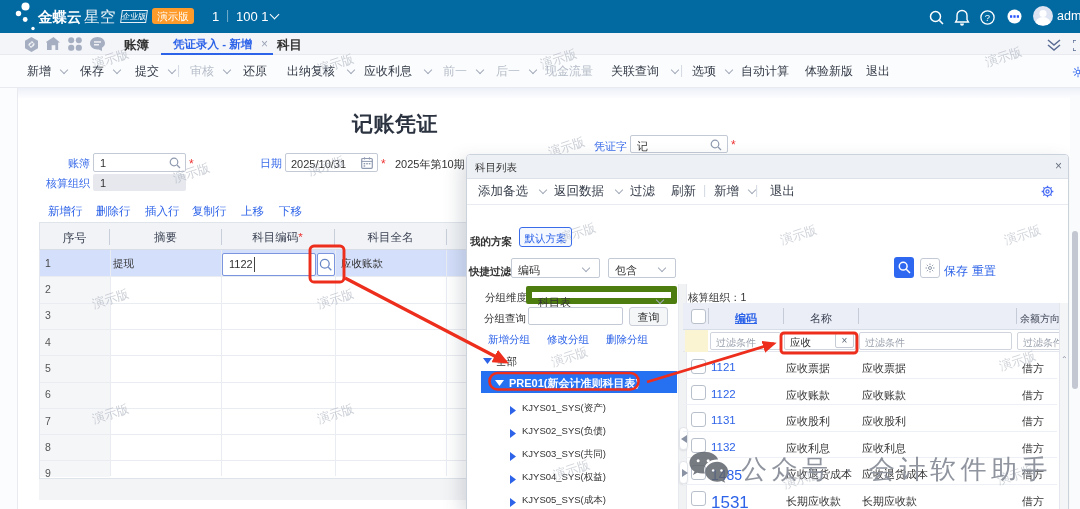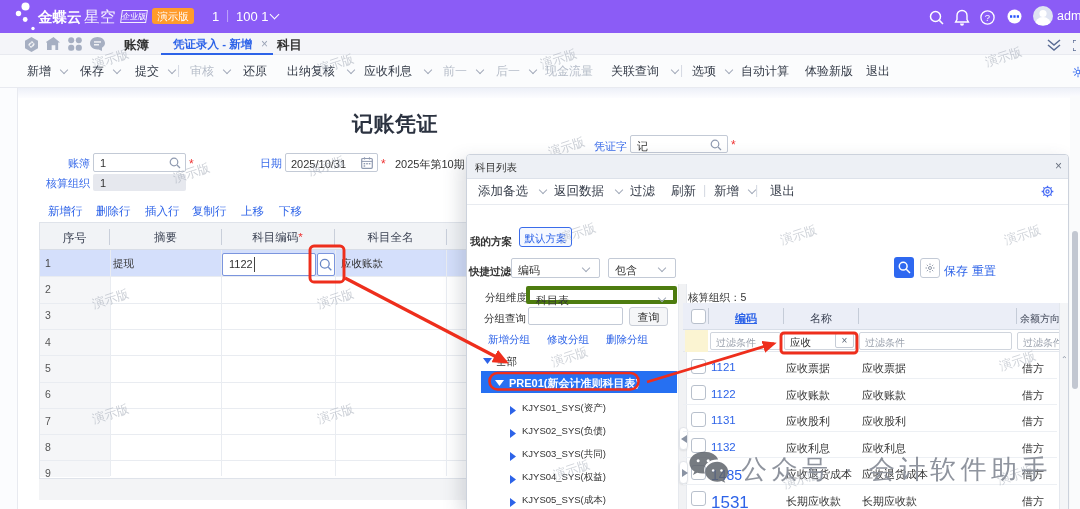--- a/index.html
+++ b/index.html
@@ -3,21 +3,21 @@
 <style>
 *{margin:0;padding:0;box-sizing:border-box}
 html,body{width:1080px;height:509px;overflow:hidden;background:#fff;font-family:"Liberation Sans",sans-serif;position:relative}
 .abs{position:absolute}
 .cv{display:inline-block;width:6px;height:6px;border-right:1.3px solid #a3abba;border-bottom:1.3px solid #a3abba;transform:rotate(45deg);vertical-align:2px;margin-left:7px}
 .wm{position:absolute;font-size:12.5px;color:rgba(160,167,180,.5);transform:rotate(-18deg);white-space:nowrap;z-index:6;pointer-events:none}
 .wmm{position:absolute;font-size:12.5px;color:rgba(160,167,180,.55);transform:rotate(-18deg);white-space:nowrap;z-index:15;pointer-events:none}
 </style></head>
 <body>
 
-<div class="abs" style="left:0;top:0;width:1080px;height:33px;background:#8b5cf6;z-index:10">
+<div class="abs" style="left:0;top:0;width:1080px;height:33px;background:#0369a1;z-index:10">
   <svg class="abs" style="left:13px;top:1px" width="26" height="32" viewBox="0 0 26 32">
     <circle cx="12.5" cy="5.5" r="4" fill="#fff"></circle>
       <circle cx="5.5" cy="12.5" r="2.7" fill="#fff"></circle>
       <circle cx="12.2" cy="18.5" r="2.4" fill="#fff"></circle>
       <circle cx="20" cy="27.5" r="1.7" fill="#fff"></circle>
   </svg>
   <span class="abs" style="left:38px;top:8px;font-size:14.5px;font-weight:bold;color:#fff;letter-spacing:0px">金蝶云</span>
   <span class="abs" style="left:84px;top:7px;font-size:15.5px;color:rgba(255,255,255,.92);letter-spacing:0.5px">星空</span>
   <span class="abs" style="left:121px;top:10px;width:26px;height:13px;border:1px solid rgba(255,255,255,.9);transform:skewX(-8deg);font-size:8px;color:#fff;text-align:center;line-height:11px">企业版</span>
   <span class="abs" style="left:152px;top:8px;width:42px;height:16px;background:#ff9b2b;border-radius:3px;font-size:10.5px;color:#fff;text-align:center;line-height:16px">演示版</span>
@@ -279,25 +279,25 @@
     </div>
   <div class="abs" style="left:453px;top:103px;width:20px;height:20px;background:#fff;border:1px solid #c3cad6;border-radius:3px">
       <svg style="position:absolute;left:3px;top:3px" width="12" height="12" viewBox="0 0 24 24">
         <circle cx="12" cy="12" r="3" fill="none" stroke="#8f98a8" stroke-width="2"></circle>
         <path d="M12 3v3M12 18v3M3 12h3M18 12h3M5.6 5.6l2.2 2.2M16.2 16.2l2.2 2.2M18.4 5.6l-2.2 2.2M7.8 16.2l-2.2 2.2" stroke="#8f98a8" stroke-width="2"></path>
       </svg>
     </div>
   <span class="abs" style="left:477px;top:108px;font-size:12px;color:#2d63e8">保存</span>
   <span class="abs" style="left:505px;top:108px;font-size:12px;color:#2d63e8">重置</span>
   <span class="abs" style="left:18px;top:136px;font-size:10.5px;color:#333">分组维度</span>
-  <div class="abs" style="left:59px;top:131px;width:151px;height:18px;border:4px solid #4d7c0f;border-radius:2px;background:#fff">
+  <div class="abs" style="left:59px;top:131px;width:151px;height:18px;border:6px solid #4d7c0f;border-radius:2px;background:#fff">
       <span class="abs" style="left:6px;top:3px;font-size:11px;color:#333">科目表</span>
       <span class="cv" style="position:absolute;right:8px;top:5px"></span>
     </div>
-  <span class="abs" style="left:221px;top:136px;font-size:10.5px;color:#333">核算组织：5</span>
+  <span class="abs" style="left:221px;top:136px;font-size:10.5px;color:#333">核算组织：1</span>
   <span class="abs" style="left:17px;top:157px;font-size:10.5px;color:#333">分组查询</span>
   <div class="abs" style="left:61px;top:152px;width:95px;height:18px;border:1px solid #c3cad6;border-radius:2px;background:#fff"></div>
   <span class="abs" style="left:162px;top:152px;width:39px;height:19px;background:#f5f6f8;border:1px solid #c9ced8;border-radius:3px;font-size:11px;color:#333;text-align:center;line-height:18px">查询</span>
   <div class="abs" style="left:0;top:178px;font-size:10.5px;color:#2d63e8;white-space:nowrap">
     <span class="abs" style="left:21px">新增分组</span>
       <span class="abs" style="left:80px">修改分组</span>
       <span class="abs" style="left:139px">删除分组</span>
   </div>
 
   <svg class="abs" style="left:16px;top:202px" width="9" height="8" viewBox="0 0 9 8">

